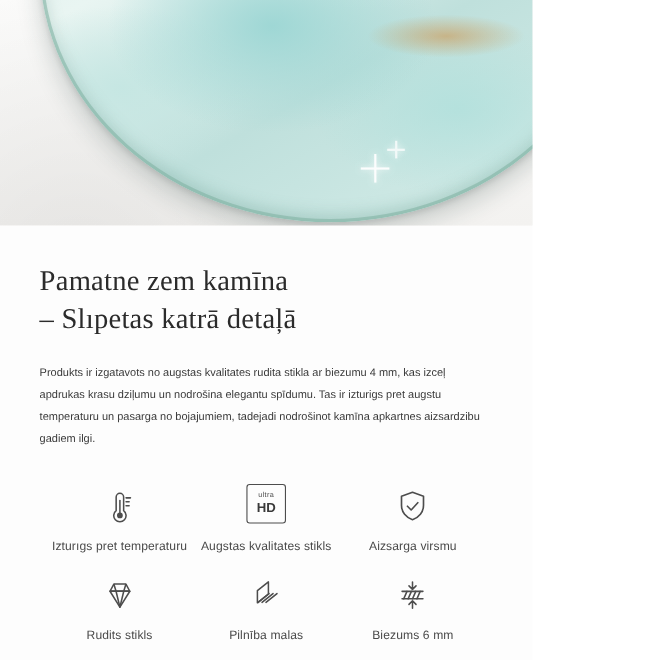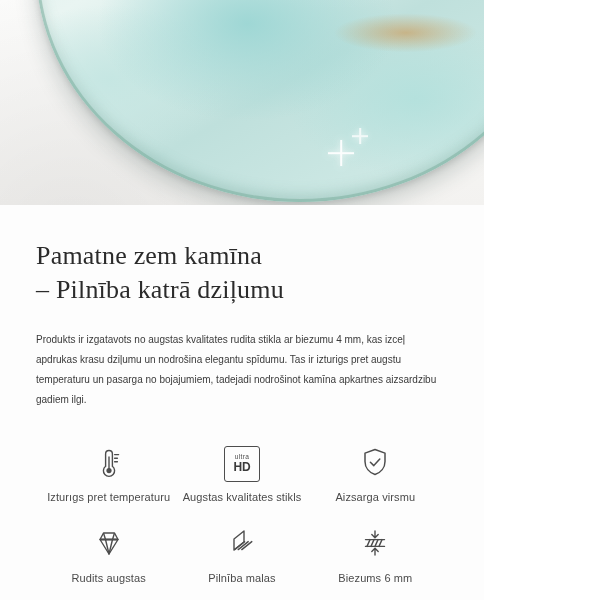--- a/index.html
+++ b/index.html
@@ -136,21 +136,21 @@
   }
   .feature {
     display: flex;
     flex-direction: column;
     align-items: center;
     text-align: center;
   }
   .feature-icon {
     height: 42px;
     display: flex;
-    align-items: flex-end;
+    align-items: flex-start;
     justify-content: center;
     margin-bottom: 9px;
   }
   .feature-label {
     font-size: 11px;
     color: #4a4a4a;
     letter-spacing: 0.1px;
   }
   .hd-box {
     width: 34px;
@@ -189,21 +189,21 @@
 
       <div class="sparkle s1"></div>
       <div class="sparkle s2"></div>
     </div>
   </div>
 
   <div class="content">
 
     <h1 class="headline">
       <span class="line">Pamatne zem kamīna</span>
-      <span class="line">– Pilnība katrā dziļumu</span>
+      <span class="line">– Slıpetas katrā detaļā</span>
     </h1>
 
     <p class="body-copy">Produkts ir izgatavots no augstas kvalitates rudita stikla ar biezumu 4 mm, kas izceļ apdrukas krasu dziļumu un nodrošina elegantu spīdumu. Tas ir izturigs pret augstu temperaturu un pasarga no bojajumiem, tadejadi nodrošinot kamīna apkartnes aizsardzibu gadiem ilgi.</p>
 
     <div class="features">
 
       <div class="feature">
         <div class="feature-icon">
           <svg width="40" height="40" viewBox="0 0 40 40" fill="none" stroke="#4d4d4d" stroke-width="1.4" stroke-linecap="round">
             <path d="M20 8.5c-1.9 0-3.4 1.5-3.4 3.4v12.4a5.6 5.6 0 1 0 6.8 0V11.9c0-1.9-1.5-3.4-3.4-3.4z"></path>
@@ -236,21 +236,21 @@
       </div>
 
       <div class="feature">
         <div class="feature-icon">
           <svg width="40" height="40" viewBox="0 0 40 40" fill="none" stroke="#4d4d4d" stroke-width="1.4" stroke-linejoin="round">
             <path d="M11 16.5h18L20 31 11 16.5z"></path>
             <path d="M14.5 10h11l3.5 6.5H11L14.5 10z"></path>
             <path d="M11 16.5h18M14.5 10l2 6.5M25.5 10l-2 6.5M16.5 16.5L20 31l3.5-14.5"></path>
           </svg>
         </div>
-        <div class="feature-label">Rudits augstas</div>
+        <div class="feature-label">Rudits stikls</div>
       </div>
 
       <div class="feature">
         <div class="feature-icon">
           <svg width="40" height="40" viewBox="0 0 40 40" fill="none" stroke="#4d4d4d" stroke-width="1.4" stroke-linecap="round" stroke-linejoin="round">
             <path d="M12 27V16l10-8v11l-10 8z"></path>
             <path d="M15.6 26.6l10-8M19.2 26.6l10-8M22.8 26.6l10-8" transform="translate(-3,0)"></path>
           </svg>
         </div>
         <div class="feature-label">Pilnība malas</div>

